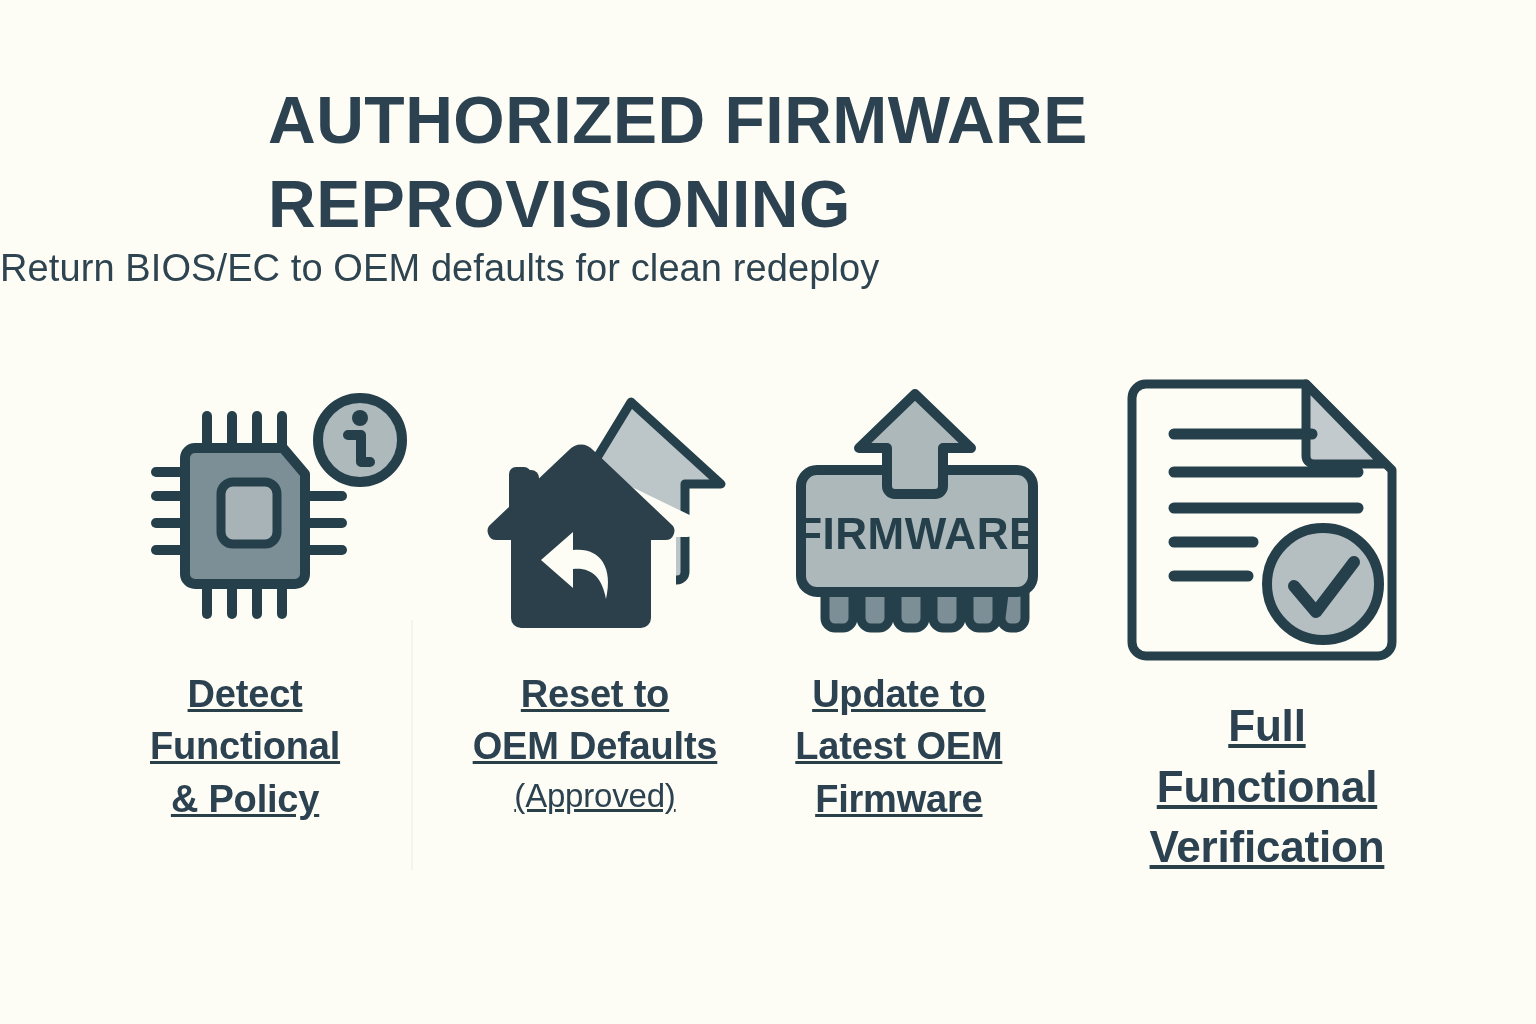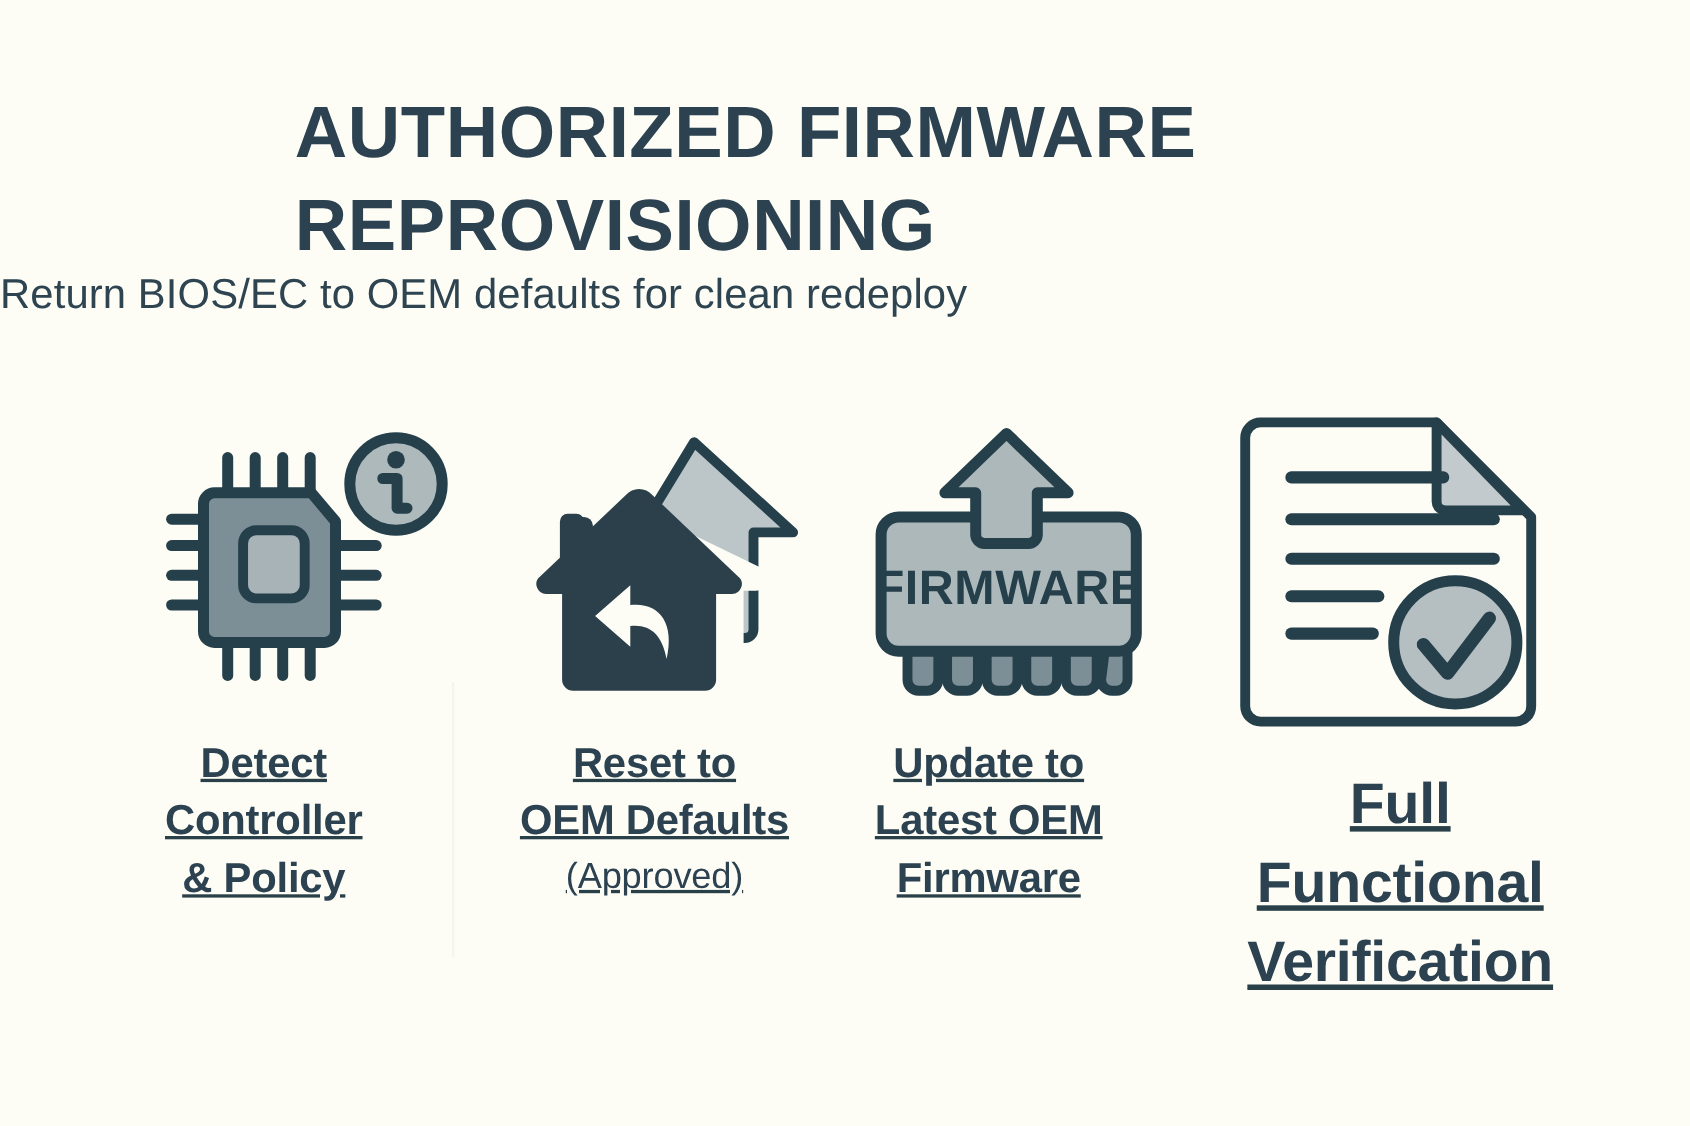--- a/index.html
+++ b/index.html
@@ -92,21 +92,21 @@
 
   .step-label .sub {
     display: block;
     font-size: 33px;
     font-weight: 400;
     letter-spacing: -0.2px;
   }
 
   
   .step-4 .step-label { margin-top: 34px; }
-  .step-4 .step-label { font-size: 52px; margin-left: 16px; }
+  .step-4 .step-label { font-size: 44px; margin-left: 16px; }
 
   
   .divider {
     position: absolute;
     top: 620px;
     left: 411px;
     width: 2px;
     height: 250px;
     background: #f5f4ec;
   }
@@ -156,21 +156,21 @@
 
           <rect x="71" y="96" width="56" height="62" rx="12" fill="#a8b3b7" stroke="#25404b" stroke-width="9"></rect>
 
           <circle cx="210" cy="54" r="42" fill="#aeb9bc" stroke="#25404b" stroke-width="10"></circle>
           <circle cx="210" cy="32" r="8" fill="#25404b"></circle>
           <path d="M198 49 h13 v27 h9" fill="none" stroke="#25404b" stroke-width="10" stroke-linecap="round" stroke-linejoin="round"></path>
         </svg>
       </div>
       <div class="step-label">
         <span>Detect</span><br>
-        <span>Controller</span><br>
+        <span>Functional</span><br>
         <span>&amp; Policy</span>
       </div>
     </div>
 
     <div class="step step-2">
       <div class="step-icon">
         <svg width="258" height="250" viewBox="0 0 258 250">
 
           <path d="M158 10 L248 92 h-36 v88 a8 8 0 0 1 -8 8 h-52 a8 8 0 0 1 -8 -8 V92 H108 z" fill="#bcc5c8" stroke="#25404b" stroke-width="9" stroke-linejoin="round"></path>
 

